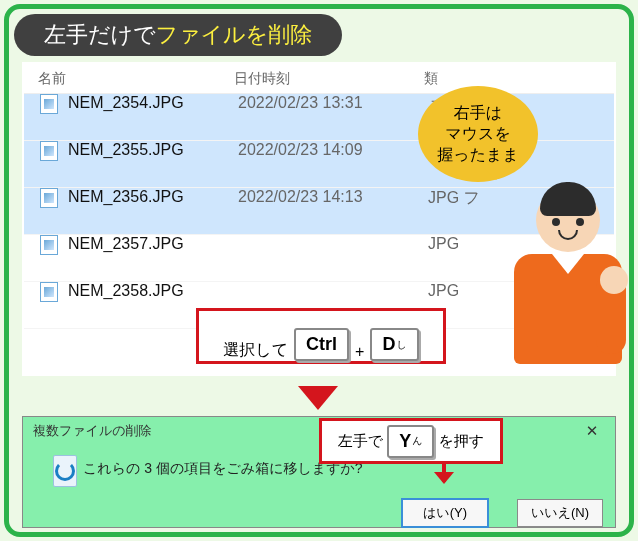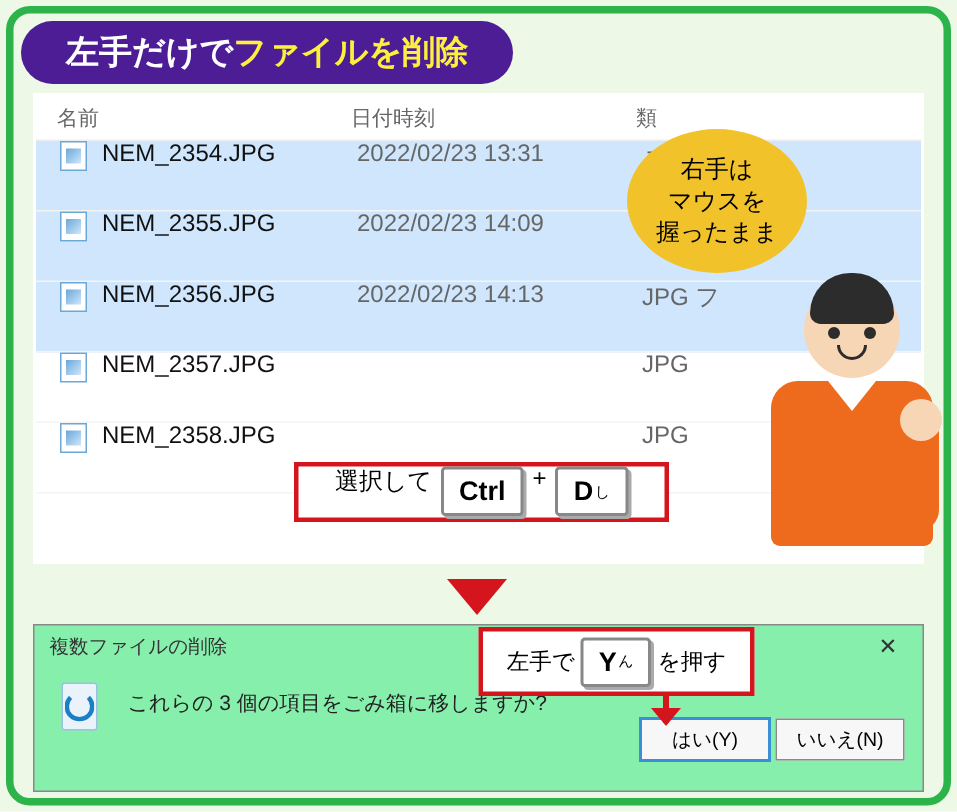--- a/index.html
+++ b/index.html
@@ -1,57 +1,57 @@
 <!DOCTYPE html>
 <html><head>
 <meta charset="utf-8">
 <style>
 *{box-sizing:border-box;margin:0;padding:0;font-family:"Meiryo","Yu Gothic",sans-serif}
 body{width:638px;height:541px;background:#edf9e6;position:relative;overflow:hidden}
 .frame{position:absolute;left:4px;top:4px;right:4px;bottom:4px;border:5px solid #2cb34a;border-radius:16px}
-.title-banner{position:absolute;left:14px;top:14px;background:#4c1d95;color:#fff;border-radius:22px;padding:6px 30px;font-size:22px;font-weight:700}
+.title-banner{position:absolute;left:14px;top:14px;background:#404040;color:#fff;border-radius:22px;padding:6px 30px;font-size:22px;font-weight:400}
 .title-banner .accent{color:#fcef3f}
 .file-panel{position:absolute;left:22px;top:62px;width:594px;height:314px;background:#ffffff;border:2px solid #fff}
 .headers{display:flex;height:30px;align-items:center;font-size:14px;color:#666;border-bottom:1px solid #eee}
 .col-name{width:210px;padding-left:14px}
 .col-date{width:190px}
 .col-type{flex:1}
 .file-row{display:flex;height:47px;font-size:16px;border-bottom:1px solid #f4f4f4}
 .file-row.sel{background:#cfe6fd}
 .file-row .file-icon{width:18px;height:20px;background:#fff;border:1px solid #6aa8d8;margin:0 10px 0 16px;position:relative}
 .file-row .file-icon::before{content:"";position:absolute;left:3px;top:4px;width:10px;height:10px;background:linear-gradient(135deg,#6aa8d8,#cfe6fd)}
 .file-row .fname{width:170px;color:#111}
 .file-row .fdate{width:190px;color:#666}
 .file-row .ftype{color:#666}
-.shortcut-box{position:absolute;left:196px;top:308px;width:250px;height:40px;border:3px solid #d4151d;background:#fff;display:flex;align-items:flex-start;justify-content:center;gap:6px;z-index:5}
+.shortcut-box{position:absolute;left:196px;top:308px;width:250px;height:56px;border:3px solid #d4151d;background:#fff;display:flex;align-items:flex-end;justify-content:center;gap:6px;z-index:5}
 .shortcut-box .lbl{font-size:16px}
 .keycap{display:inline-flex;align-items:center;background:#fff;border:2px solid #888;border-radius:3px;padding:4px 10px;font-size:18px;font-weight:600;box-shadow:2px 2px 0 #aaa}
 .keycap .sub{font-size:10px;margin-left:1px;font-weight:400}
 .bubble{position:absolute;right:100px;top:86px;width:120px;height:96px;background:#f2c22b;border-radius:50%;display:flex;align-items:center;justify-content:center;text-align:center;font-size:16px;font-weight:400;color:#000;z-index:6}
 .bubble::after{content:"";position:absolute;bottom:-10px;right:30px;border:12px solid transparent;border-top-color:#f2c22b}
 .person{position:absolute;right:10px;top:188px;width:120px;height:210px;z-index:4}
 .person .head{width:64px;height:64px;background:#f7d6b6;border-radius:50%;margin:0 auto;position:relative}
 .person .hair{position:absolute;top:-6px;left:4px;right:4px;height:34px;background:#2c2c2c;border-radius:30px 30px 8px 8px}
 .person .eye{position:absolute;width:8px;height:8px;background:#2c2c2c;border-radius:50%;top:30px}
 .person .eye.l{left:16px}.person .eye.r{right:16px}
 .person .mouth{position:absolute;width:20px;height:10px;border:2px solid #2c2c2c;border-top:none;border-radius:0 0 12px 12px;left:22px;top:42px}
 .person .body{width:108px;height:110px;background:#ee6a1d;border-radius:18px 18px 6px 6px;margin:2px auto 0;position:relative}
 .person .collar{position:absolute;top:0;left:38px;width:32px;height:20px;background:#fff;clip-path:polygon(0 0,100% 0,50% 100%)}
 .person .arm{position:absolute;right:-4px;top:20px;width:30px;height:80px;background:#ee6a1d;border-radius:14px}
 .person .hand{position:absolute;right:-2px;top:-8px;width:28px;height:28px;background:#f7d6b6;border-radius:50%}
 .down-arrow{position:absolute;left:298px;top:386px;width:0;height:0;border:20px solid transparent;border-top:24px solid #d4151d;z-index:3}
 .dialog{position:absolute;left:22px;top:416px;width:594px;height:112px;background:#86efac;border:1px solid #888}
 .dlg-title{height:28px;display:flex;align-items:center;justify-content:space-between;padding:0 6px 0 10px;font-size:13px;color:#333}
 .dlg-close{width:34px;height:22px;display:flex;align-items:center;justify-content:center;font-size:15px;color:#333;border:1px solid transparent}
-.dlg-body{display:flex;align-items:center;padding:6px 12px;gap:14px}
+.dlg-body{display:flex;align-items:center;padding:6px 24px;}
 .recycle-icon{width:36px;height:36px;position:relative;flex-shrink:0}
 .recycle-icon .bin{position:absolute;inset:4px 6px 0 6px;background:#eaf3fb;border:1px solid #9cc1e0;border-radius:2px}
 .recycle-icon .arrows{position:absolute;left:8px;top:10px;width:20px;height:20px;border:3px solid #1a7fc4;border-radius:50%;border-top-color:transparent}
 .dlg-msg{font-size:14px;color:#222}
-.dlg-buttons{position:absolute;right:12px;bottom:20px;display:flex;gap:4px}
+.dlg-buttons{position:absolute;right:12px;bottom:0;display:flex;gap:29px}
 .dlg-btn{min-width:86px;height:28px;background:#f7f7f7;border:1px solid #8a8a8a;font-size:13px;display:flex;align-items:center;justify-content:center}
 .dlg-btn.default{outline:2px solid #3a8fd8;outline-offset:-1px}
 .instruct{position:absolute;right:135px;top:418px;width:184px;height:46px;border:3px solid #d4151d;background:#fff;display:flex;align-items:center;justify-content:center;gap:4px;z-index:6}
 .instruct .lbl{font-size:15px}
 .red-arrow-down2{position:absolute;right:192px;top:464px;width:4px;height:18px;background:#d4151d;z-index:6}
 .red-arrow-down2::after{content:"";position:absolute;left:-8px;bottom:-12px;border:10px solid transparent;border-top:12px solid #d4151d}
 </style>
 </head>
 <body>
 

